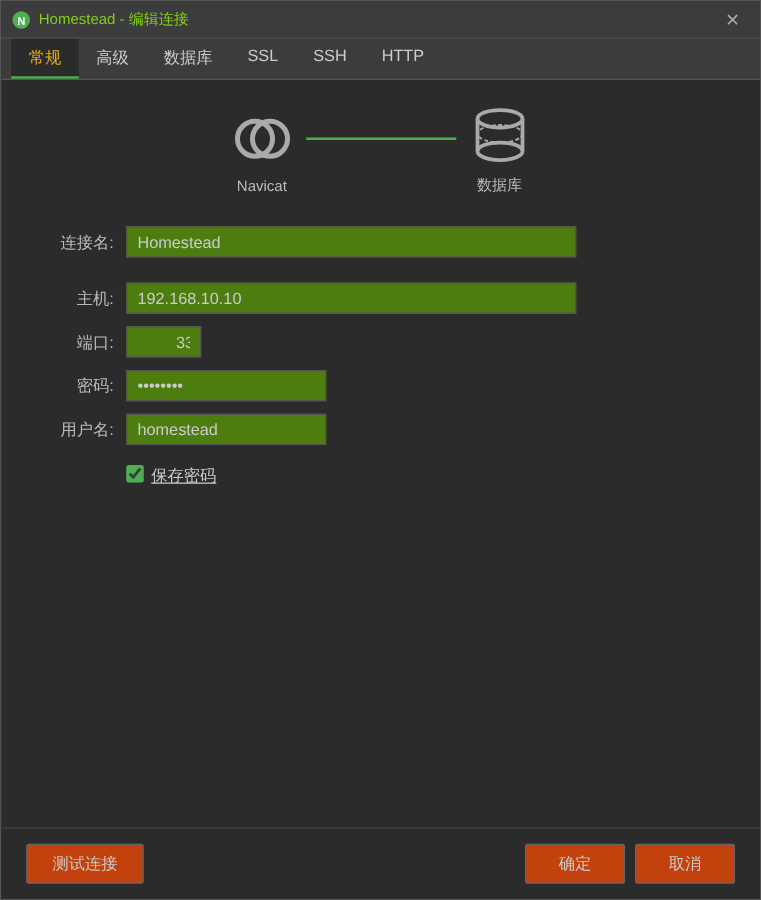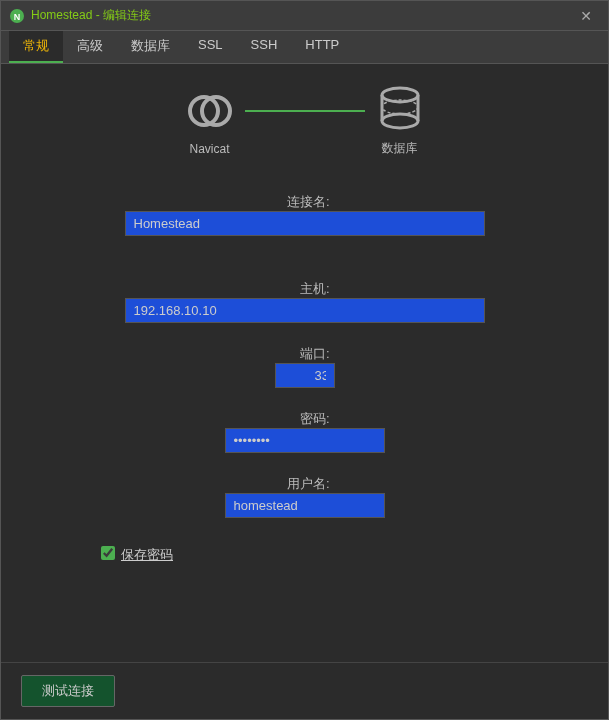--- a/index.html
+++ b/index.html
@@ -75,21 +75,21 @@
       color: #eab308;
       border-bottom: 2px solid #4caf50;
       background: #2b2b2b;
     }
     
     .content {
       flex: 1;
       padding: 20px 30px;
       display: flex;
       flex-direction: column;
-      gap: 12px;
+      gap: 0;
       overflow: auto;
     }
     
     .diagram {
       display: flex;
       align-items: center;
       justify-content: center;
       margin-bottom: 24px;
       gap: 0;
     }
@@ -115,32 +115,31 @@
       height: 2px;
       background: #4caf50;
       margin: 0 10px;
       margin-bottom: 20px;
     }
     
     .form-row {
       display: flex;
       align-items: center;
       margin-bottom: 10px;
-      flex-direction: column;
     }
     .form-label {
       width: 60px;
       text-align: right;
       margin-right: 10px;
       color: #bbb;
       font-size: 13px;
       flex-shrink: 0;
     }
     .form-input {
-      background: #1d4ed8;
+      background: #4d7c0f;
       border: 1px solid #555;
       color: #ccc;
       font-size: 13px;
       padding: 4px 8px;
       outline: none;
       font-family: inherit;
     }
     .form-input.full-width {
       width: 360px;
     }
@@ -177,21 +176,21 @@
       display: flex;
       gap: 8px;
     }
     .footer-right {
       display: flex;
       gap: 8px;
     }
     .btn {
       padding: 6px 20px;
       border: 1px solid #666;
-      background: #14532d;
+      background: #c2410c;
       color: #ccc;
       font-size: 13px;
       cursor: pointer;
       font-family: Liberation Serif, serif;
       border-radius: 2px;
       min-width: 80px;
     }
     
     svg { display: block; }
   </style>
@@ -282,14 +281,18 @@
       <input type="checkbox" checked="" style="">
       <label>保存密码</label>
     </div>
 
   </div>
 
   <div class="footer">
     <div class="footer-left">
       <button class="btn">测试连接</button>
     </div>
+    <div class="footer-right">
+      <button class="btn">确定</button>
+      <button class="btn">取消</button>
+    </div>
   </div>
 </div>
 
 </body></html>

